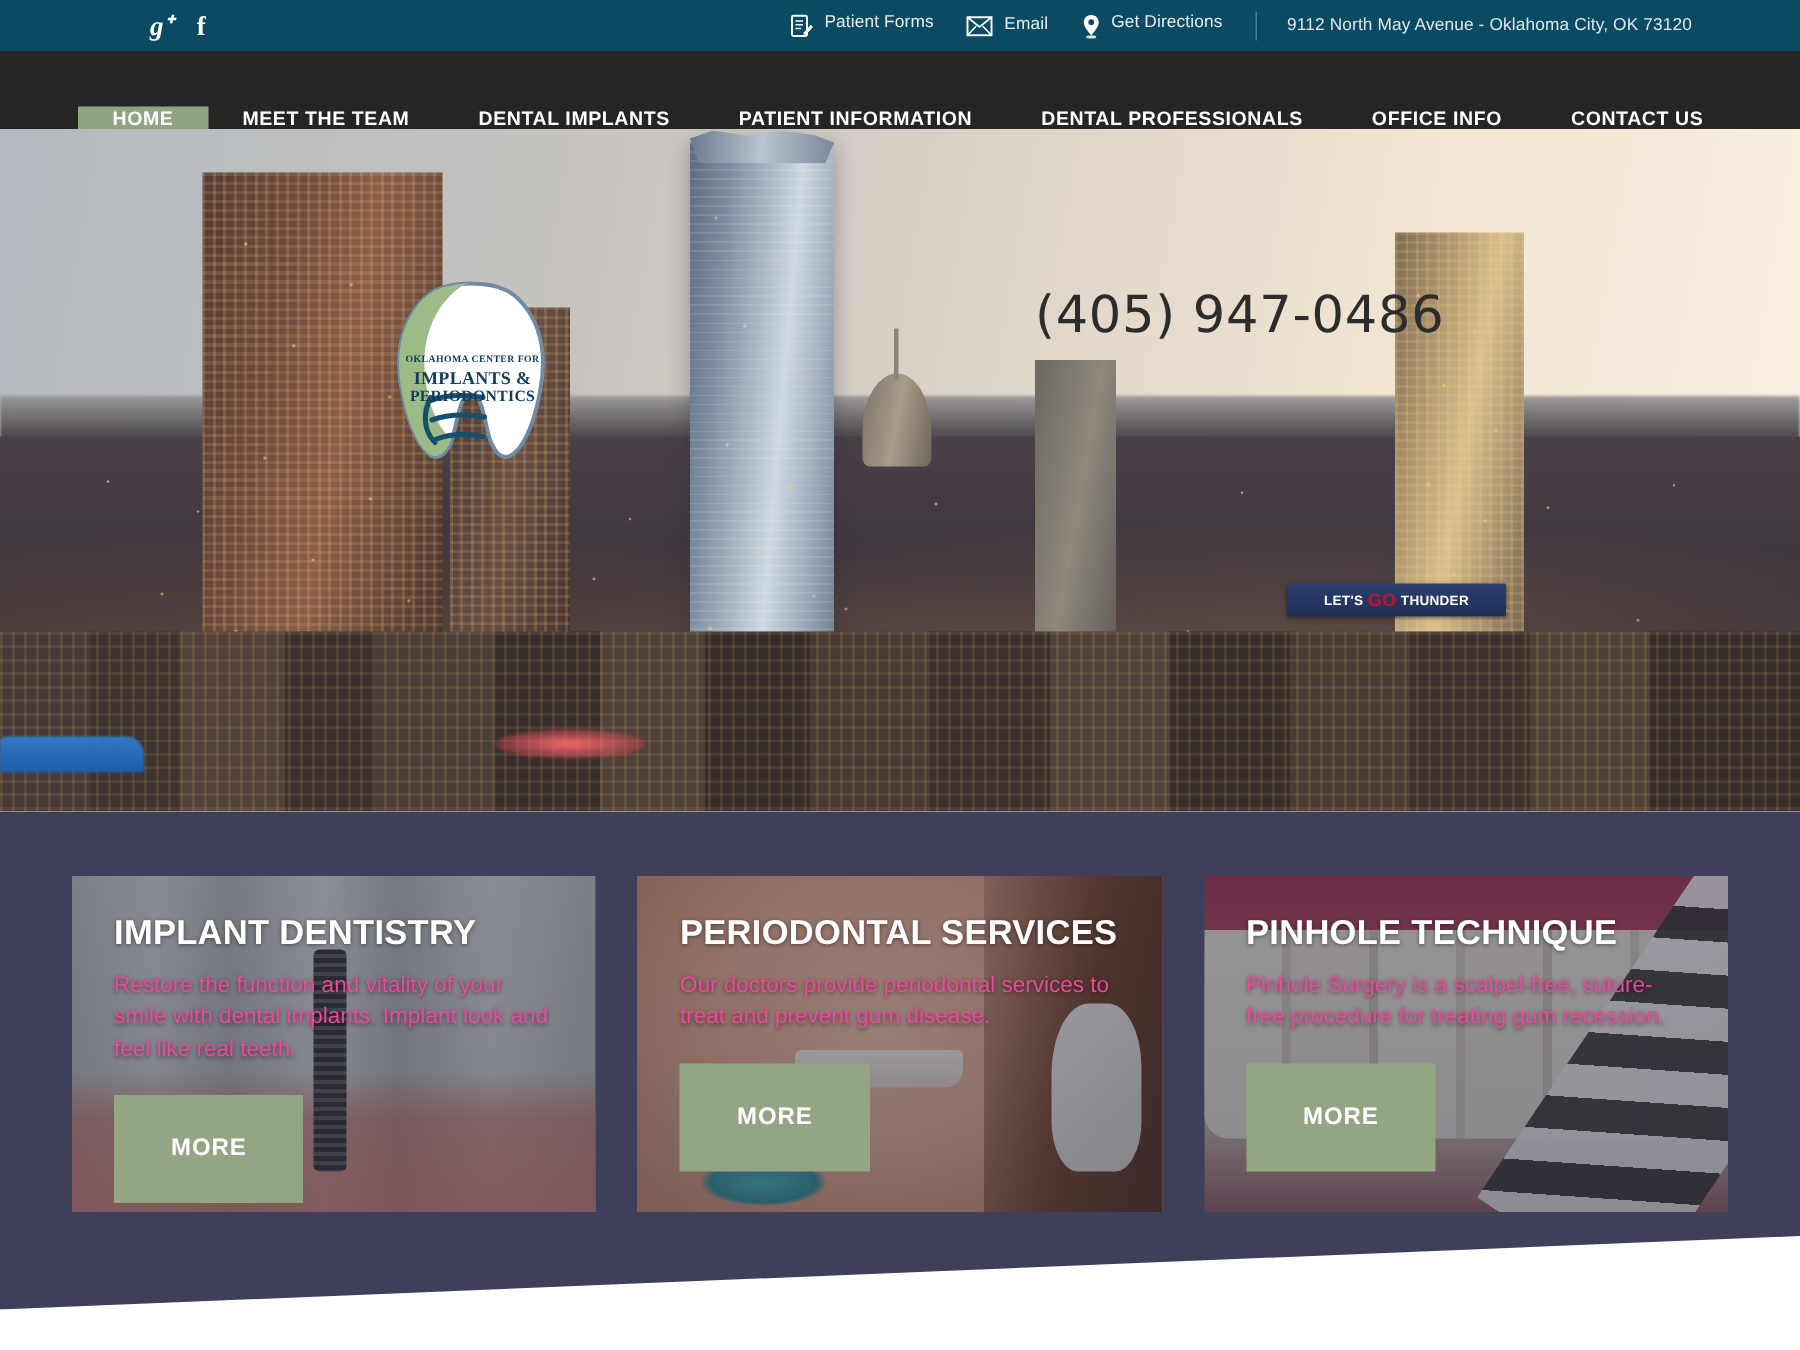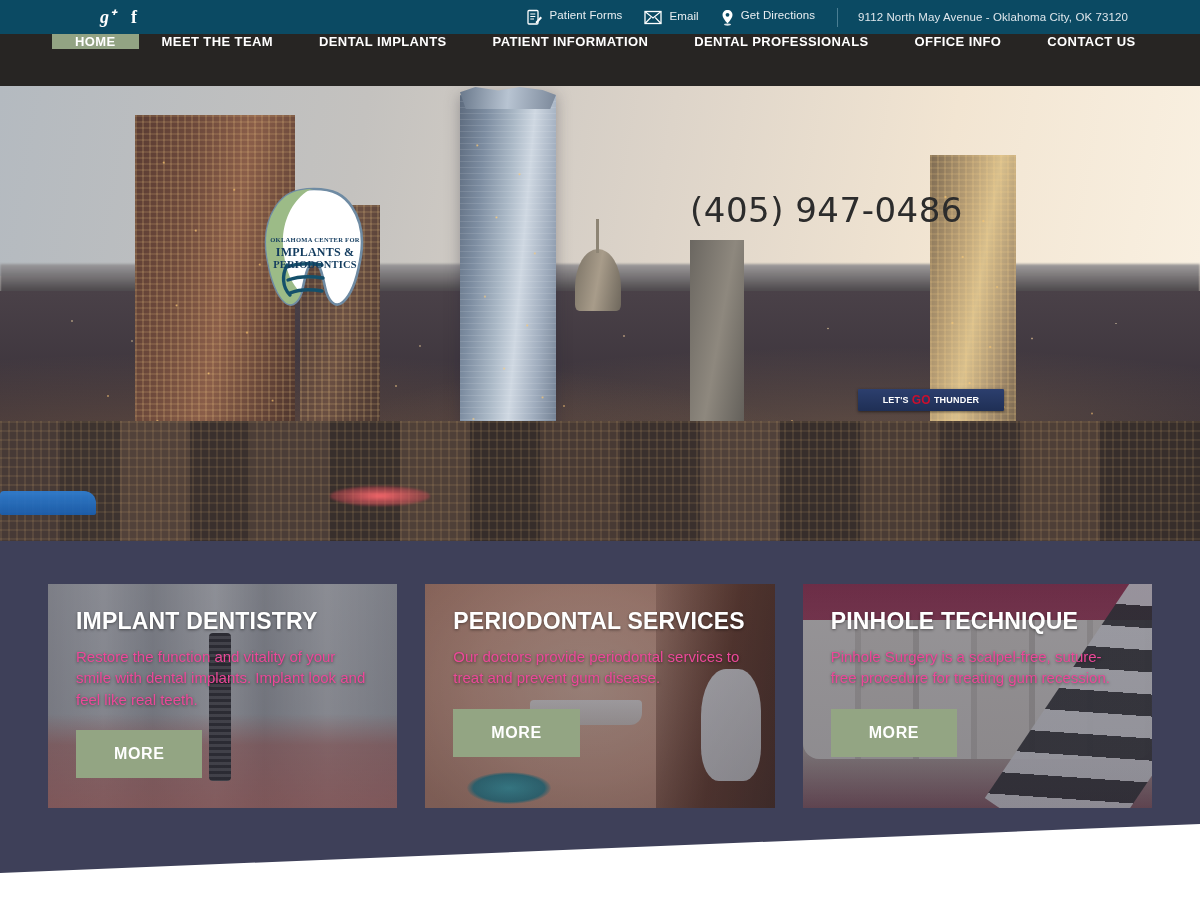--- a/index.html
+++ b/index.html
@@ -38,21 +38,21 @@
   .util-item .lbl { letter-spacing: .1px; }
   .util-sep { width: 1px; height: 19px; background: #4a7e93; margin-right: 20px; }
   .util-addr { color: #dfe7ec; font-size: 11.5px; letter-spacing: .1px; }
   .ic { display: inline-block; }
   .ic svg { display: block; }
 
   
   .nav {
     position: absolute; left: 0; top: 34px; width: 1200px; height: 52px;
     background: #272523;
-    display: flex; align-items: flex-start;
+    display: flex; align-items: flex-end;
   }
   .nav-spacer { width: 52px; }
   .nav-item {
     display: flex; align-items: center; justify-content: center;
     padding: 0 23px;
     color: #ffffff; font-size: 13px; font-weight: bold;
     letter-spacing: .4px; cursor: pointer;
     white-space: nowrap;
   }
   .nav-item.active { background: #92a383; }
@@ -302,21 +302,21 @@
     text-shadow: 0 1px 3px rgba(0,0,0,.45); margin-bottom: 11px; white-space: nowrap;
   }
   .card-desc {
     color: #ec4899; font-size: 15px; line-height: 1.43;
     text-shadow: 0 1px 3px rgba(0,0,0,.5); max-width: 290px;
   }
   .more-btn {
     margin-top: 20px;
     background: #93a583; color: #ffffff;
     font-size: 16px; font-weight: bold; letter-spacing: .6px;
-    padding: 15px 38px; border: none; cursor: pointer;
+    padding: 27px 38px; border: none; cursor: pointer;
     font-family: "Liberation Sans", sans-serif;
   }
 </style>
 </head>
 <body>
 
 <div class="page">
 
   <div class="topbar">
     <div class="social">

